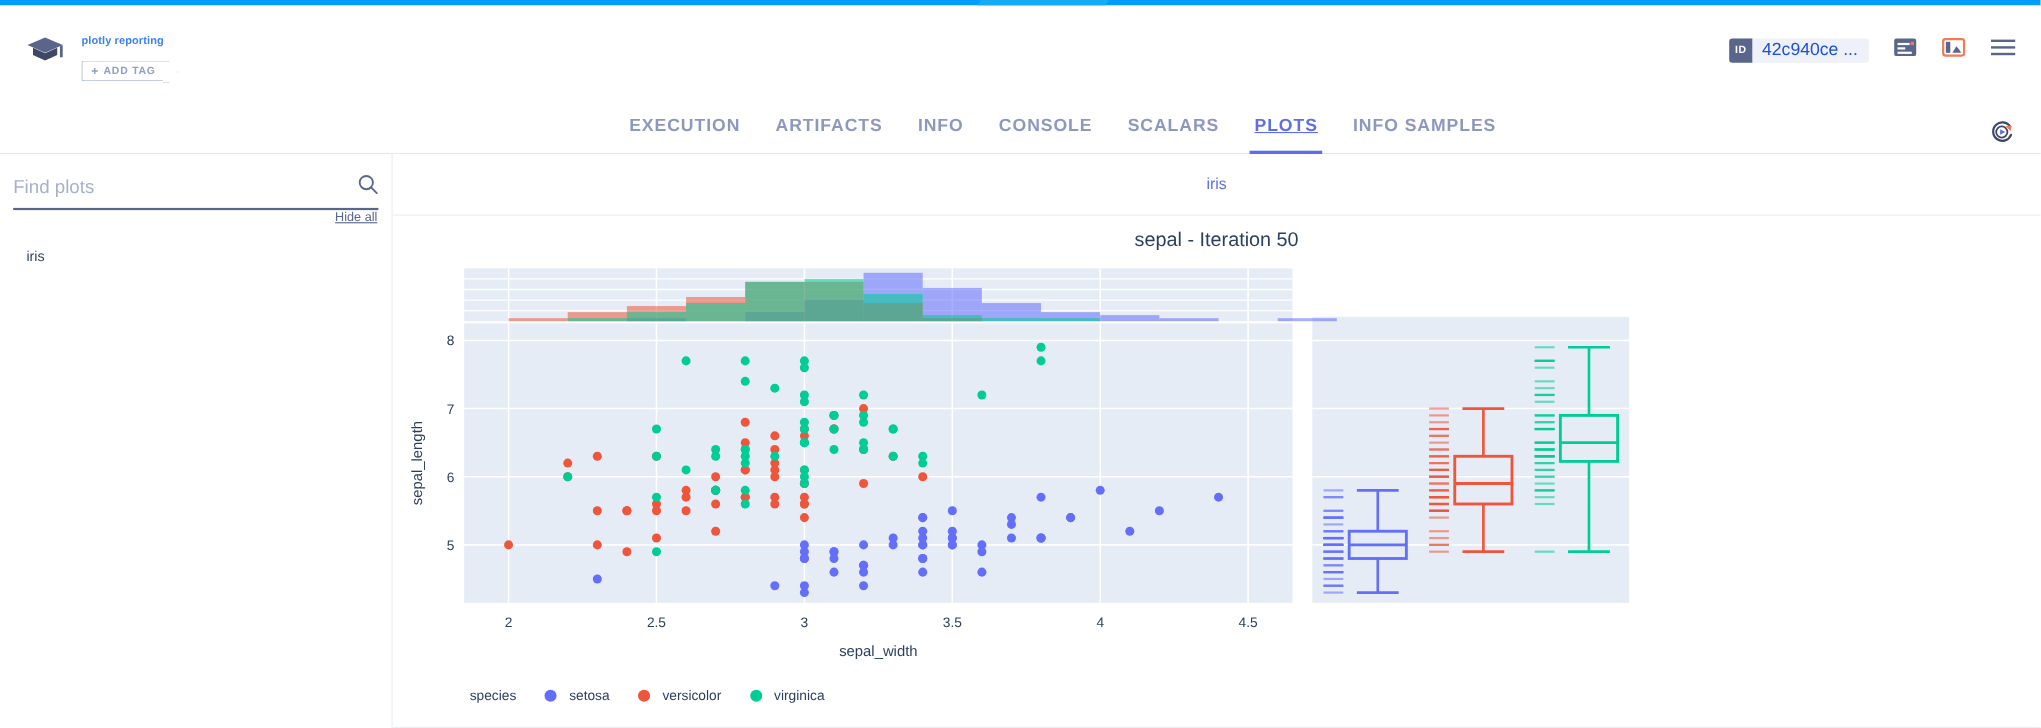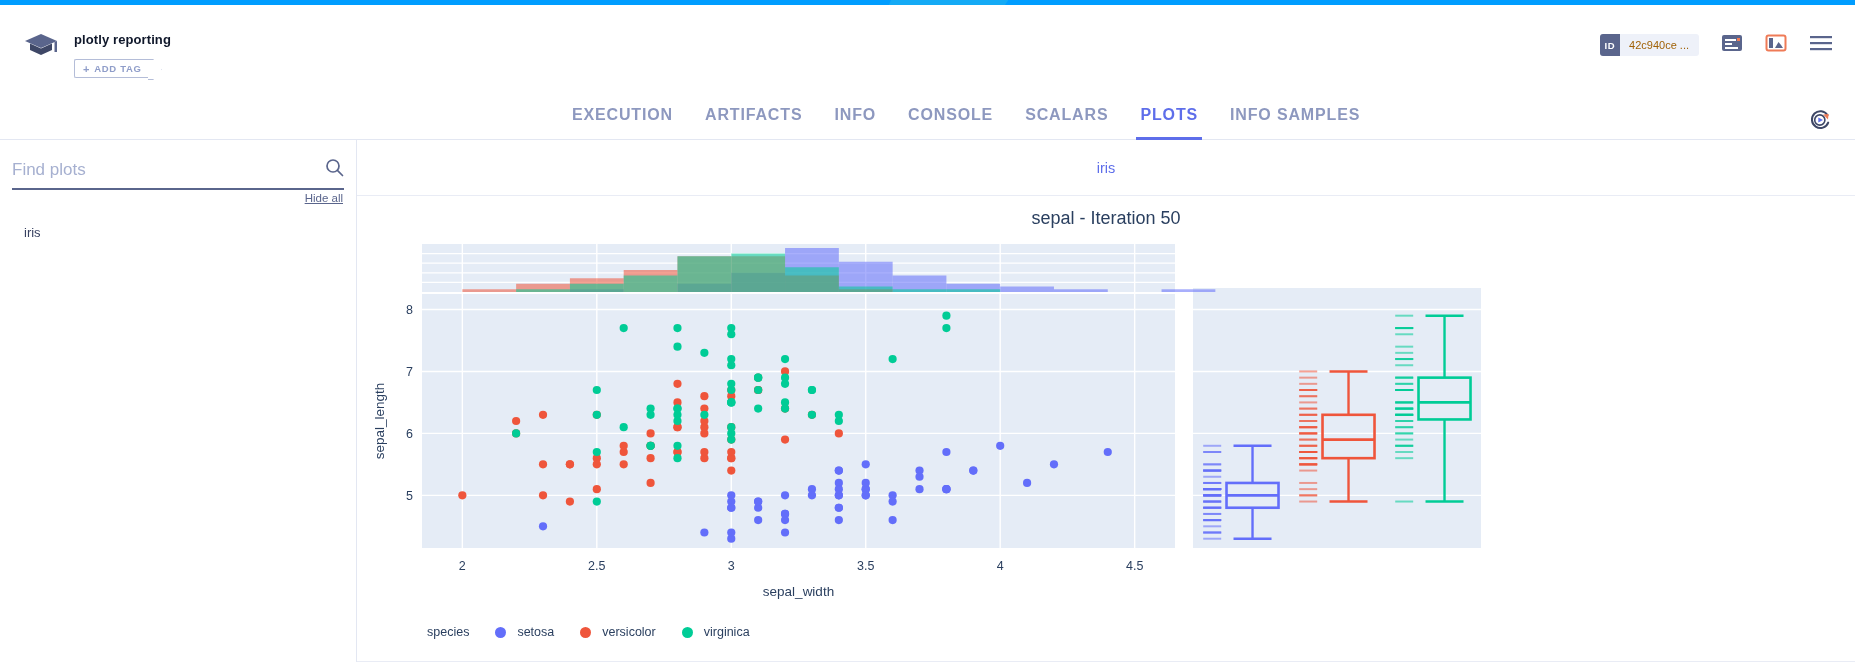--- a/index.html
+++ b/index.html
@@ -31,21 +31,21 @@
     position: absolute; top: 5px; left: 0; width: 1855px; height: 94px;
     background: #ffffff;
   }
   .logo-block {
     position: absolute; left: 22px; top: 22px;
     display: flex; align-items: flex-start;
   }
   .logo-icon { width: 38px; height: 38px; margin-right: 14px; }
   .title-col { padding-top: 5px; }
   .proj-title {
-    font-size: 13px; font-weight: bold; color: #0f172a;
+    font-size: 10px; font-weight: bold; color: #3b82f6;
     letter-spacing: 0.1px;
   }
   .add-tag {
     margin-top: 12px;
     display: inline-flex; align-items: center;
     height: 19px; padding: 0 10px 0 8px;
     border: 1px solid #b4bdd8; border-right: none;
     color: #8f9dc9; font-size: 9.5px; font-weight: bold; letter-spacing: 0.7px;
     background: #fff;
     position: relative;
@@ -71,21 +71,21 @@
     padding-right: 10px;
   }
   .id-badge .id-tag {
     background: #5a658c; color: #fff;
     font-size: 9.5px; font-weight: bold; letter-spacing: 0.5px;
     padding: 0 5px; height: 22px;
     display: flex; align-items: center;
     border-radius: 3px 0 0 3px;
   }
   .id-badge .id-val {
-    color: #a16207; font-size: 11px; padding-left: 9px;
+    color: #1d4ed8; font-size: 16px; padding-left: 9px;
   }
   .hicon { cursor: pointer; display: block; }
 
   
   .tabbar {
     position: absolute; top: 99px; left: 0; width: 1855px; height: 41px;
     border-bottom: 1px solid #e3e7f2;
     background: #fff;
   }
   .tabs {
@@ -93,21 +93,21 @@
     height: 41px;
     padding-left: 556px;
     gap: 0;
   }
   .tab {
     font-size: 16px; font-weight: bold; letter-spacing: 0.85px;
     color: #8d98bf; padding: 7px 16px 0 16px;
     height: 41px; cursor: pointer; position: relative;
     white-space: nowrap;
   }
-  .tab.active { color: #5e6eea; }
+  .tab.active { color: #5e6eea; text-decoration: underline; }
   .tab.active::after {
     content: ""; position: absolute; left: 12px; right: 12px; bottom: 0;
     height: 3px; background: #5e6eea;
   }
   .refresh-wrap { position: absolute; right: 22px; top: 8px; cursor: pointer; }
 
   
   .sidebar {
     position: absolute; top: 140px; left: 0; width: 357px; height: 522px;
     background: #fff; border-right: 1px solid #e3e7f2;

